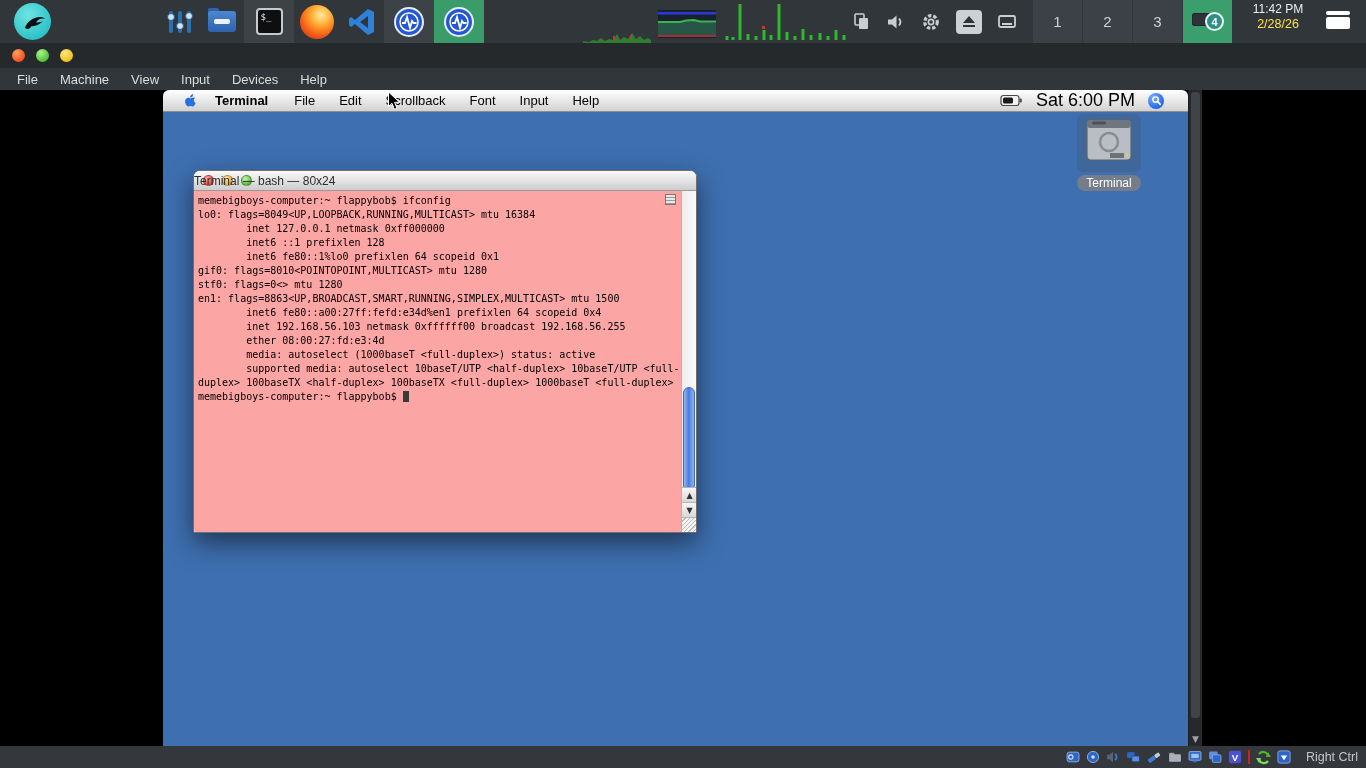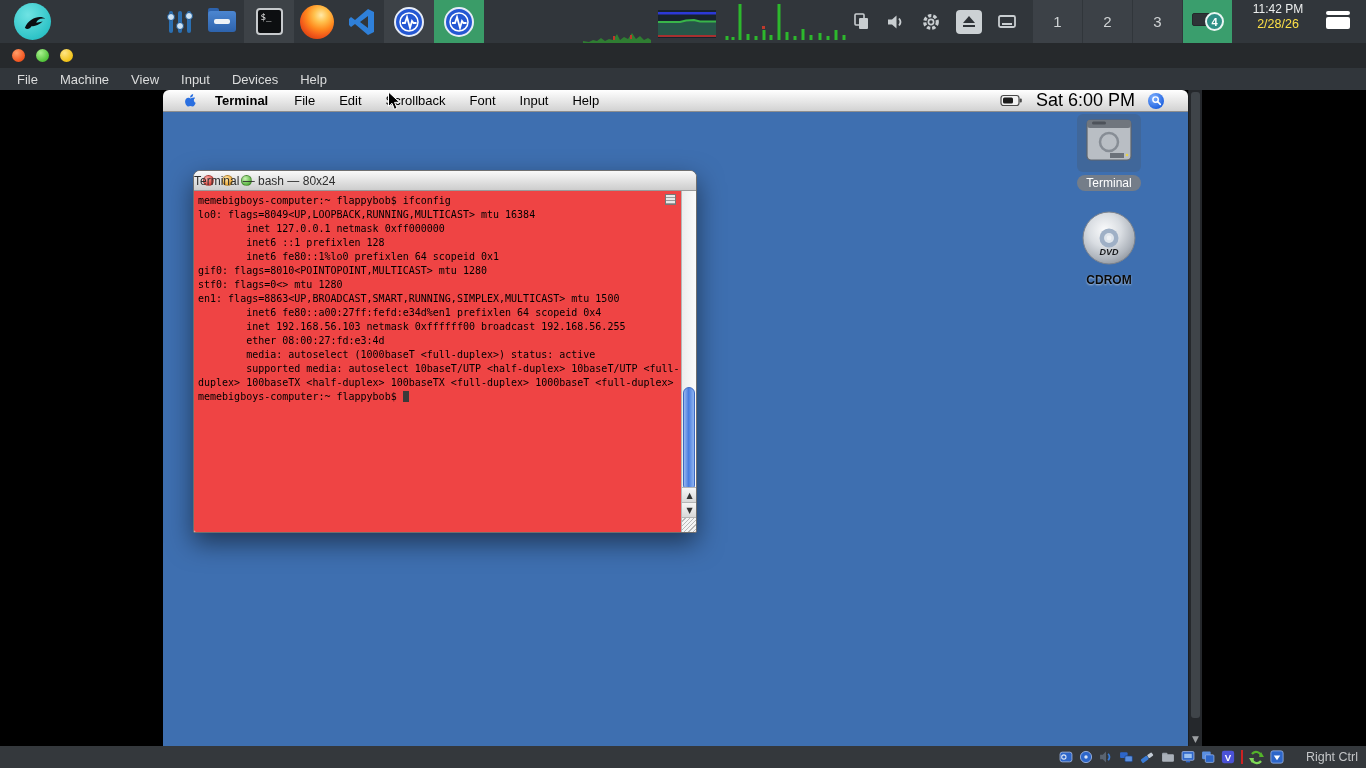--- a/index.html
+++ b/index.html
@@ -96,21 +96,21 @@
   
   .term-window { position:absolute; left:30px; top:58px; width:504px; height:363px;
     border:1px solid #6f6f6f; border-radius:7px 7px 2px 2px; box-shadow:0 10px 26px rgba(0,0,0,0.5); background:#fff; }
   .term-titlebar { height:20px; border-radius:6px 6px 0 0; background:linear-gradient(#f9f9f9,#cdcdcd);
     border-bottom:1px solid #9a9a9a; position:relative; display:flex; align-items:center; }
   .term-title { position:absolute; left:0; right:0; text-align:left; font-size:12px; color:#2e2e2e; }
   .mtl { width:11px; height:11px; border-radius:50%; margin-left:8px; border:1px solid rgba(0,0,0,0.25); }
   .mtl.red { background:radial-gradient(circle at 35% 30%, #ffb3ad, #e0443c 75%); margin-left:9px; }
   .mtl.yel { background:radial-gradient(circle at 35% 30%, #ffe9b0, #f0a830 75%); }
   .mtl.grn { background:radial-gradient(circle at 35% 30%, #c9f4b2, #57b33e 75%); }
-  .term-body { position:relative; height:341px; background:#ef4444; overflow:hidden; border-radius:0 0 2px 2px; }
+  .term-body { position:relative; height:341px; background:#fca5a5; overflow:hidden; border-radius:0 0 2px 2px; }
   .term-text { position:absolute; left:0; top:0; right:15px; margin:0; padding:3px 0 0 4px;
     font-family:"DejaVu Sans Mono","Liberation Mono",monospace; font-size:10px; line-height:14px; color:#000; white-space:pre; }
   .term-cursor { position:absolute; left:209px; top:200px; width:6px; height:11px; background:#3a3a3a; }
   .term-page-icon { position:absolute; right:20px; top:3px; width:11px; height:11px; border:1px solid #777;
     background:repeating-linear-gradient(#e8e8e8 0 2px, #9a9a9a 2px 3px); }
   .term-scrollbar { position:absolute; right:0; top:0; width:15px; height:341px;
     background:linear-gradient(to right,#ececec,#fbfbfb); border-left:1px solid #b5b5b5; }
   .term-thumb { position:absolute; left:1px; width:12px; top:196px; height:104px; border-radius:6px;
     background:linear-gradient(to right,#9ab8ef,#4a7de0 45%,#8fb4f0); border:1px solid #3b69c4; }
   .term-btn { position:absolute; left:0; width:15px; height:15px; text-align:center; font-size:8px; color:#333;
@@ -119,21 +119,21 @@
   .term-btn.down { bottom:15px; }
   .term-grip { position:absolute; left:0; bottom:0; width:15px; height:15px;
     background:repeating-linear-gradient(135deg,#f4f4f4 0 2px,#b9b9b9 2px 3px); border-top:1px solid #b5b5b5; }
 
   .mouse-cursor { position:absolute; left:224px; top:1px; z-index:50; }
 
   
   .vbox-statusbar { position:absolute; left:0; top:746px; width:1366px; height:22px; background:#34383c;
     display:flex; align-items:center; justify-content:flex-end; gap:6px; padding-right:8px; }
   .sb-redbar { width:2px; height:14px; background:#cc2222; }
-  .sb-hostkey { color:#c3c5c7; font-size:12.5px; margin-left:16px; }
+  .sb-hostkey { color:#c3c5c7; font-size:12.5px; margin-left:9px; }
 </style>
 </head>
 <body>
 
 <div class="screen">
 
   <div class="kde-panel">
     <div class="launcher">
       <svg width="26" height="26" viewBox="0 0 32 32">
         <path d="M6 23 C11 10 26 7 31 12 C25 11 21 13 20 17 L28 15.5 C23 20 17 22 14.5 21 C12 25 8 25.5 6 23 Z" fill="#0b0e12"></path>
@@ -325,38 +325,20 @@
               <rect x="4" y="2" width="44" height="8" rx="3" fill="#70767e"></rect>
               <rect x="9" y="3.5" width="14" height="3" rx="1.5" fill="#4d525a"></rect>
               <circle cx="26" cy="24" r="9" fill="none" stroke="#878d95" stroke-width="2.5"></circle>
               <rect x="27" y="35" width="14" height="5" fill="#6c727a"></rect>
               <circle cx="44" cy="37" r="1.3" fill="#e8d34a"></circle>
             </svg>
           </span><br>
           <span class="desk-label selected">Terminal</span>
         </div>
 
-        <div class="desk-icon" style="left:908px; top:98px;">
-          <svg width="56" height="56" viewBox="0 0 56 56">
-            <defs>
-              <radialGradient id="disc" cx="42%" cy="35%" r="70%">
-                <stop offset="0%" stop-color="#fafbfc"></stop>
-                  <stop offset="45%" stop-color="#d9dde2"></stop>
-                <stop offset="80%" stop-color="#aeb4bc"></stop>
-                  <stop offset="100%" stop-color="#8f959e"></stop>
-              </radialGradient>
-            </defs>
-            <circle cx="28" cy="28" r="26" fill="url(#disc)" stroke="#7d838c" stroke-width="1"></circle>
-            <circle cx="28" cy="28" r="9.5" fill="#9fb0c6"></circle>
-            <circle cx="28" cy="28" r="5" fill="#dfe5ec"></circle>
-            <circle cx="28" cy="28" r="2.4" fill="#eef1f5"></circle>
-            <text x="28" y="45" text-anchor="middle" font-size="9" font-weight="bold" font-style="italic" fill="#16181b">DVD</text>
-          </svg><br>
-          <span class="desk-label plain">CDROM</span>
-        </div>
 
         <div class="term-window">
           <div class="term-titlebar">
             <div class="mtl red"></div>
             <div class="mtl yel"></div>
             <div class="mtl grn"></div>
             <div class="term-title">Terminal — bash — 80x24</div>
           </div>
           <div class="term-body">
             <pre class="term-text">memebigboys-computer:~ flappybob$ ifconfig

